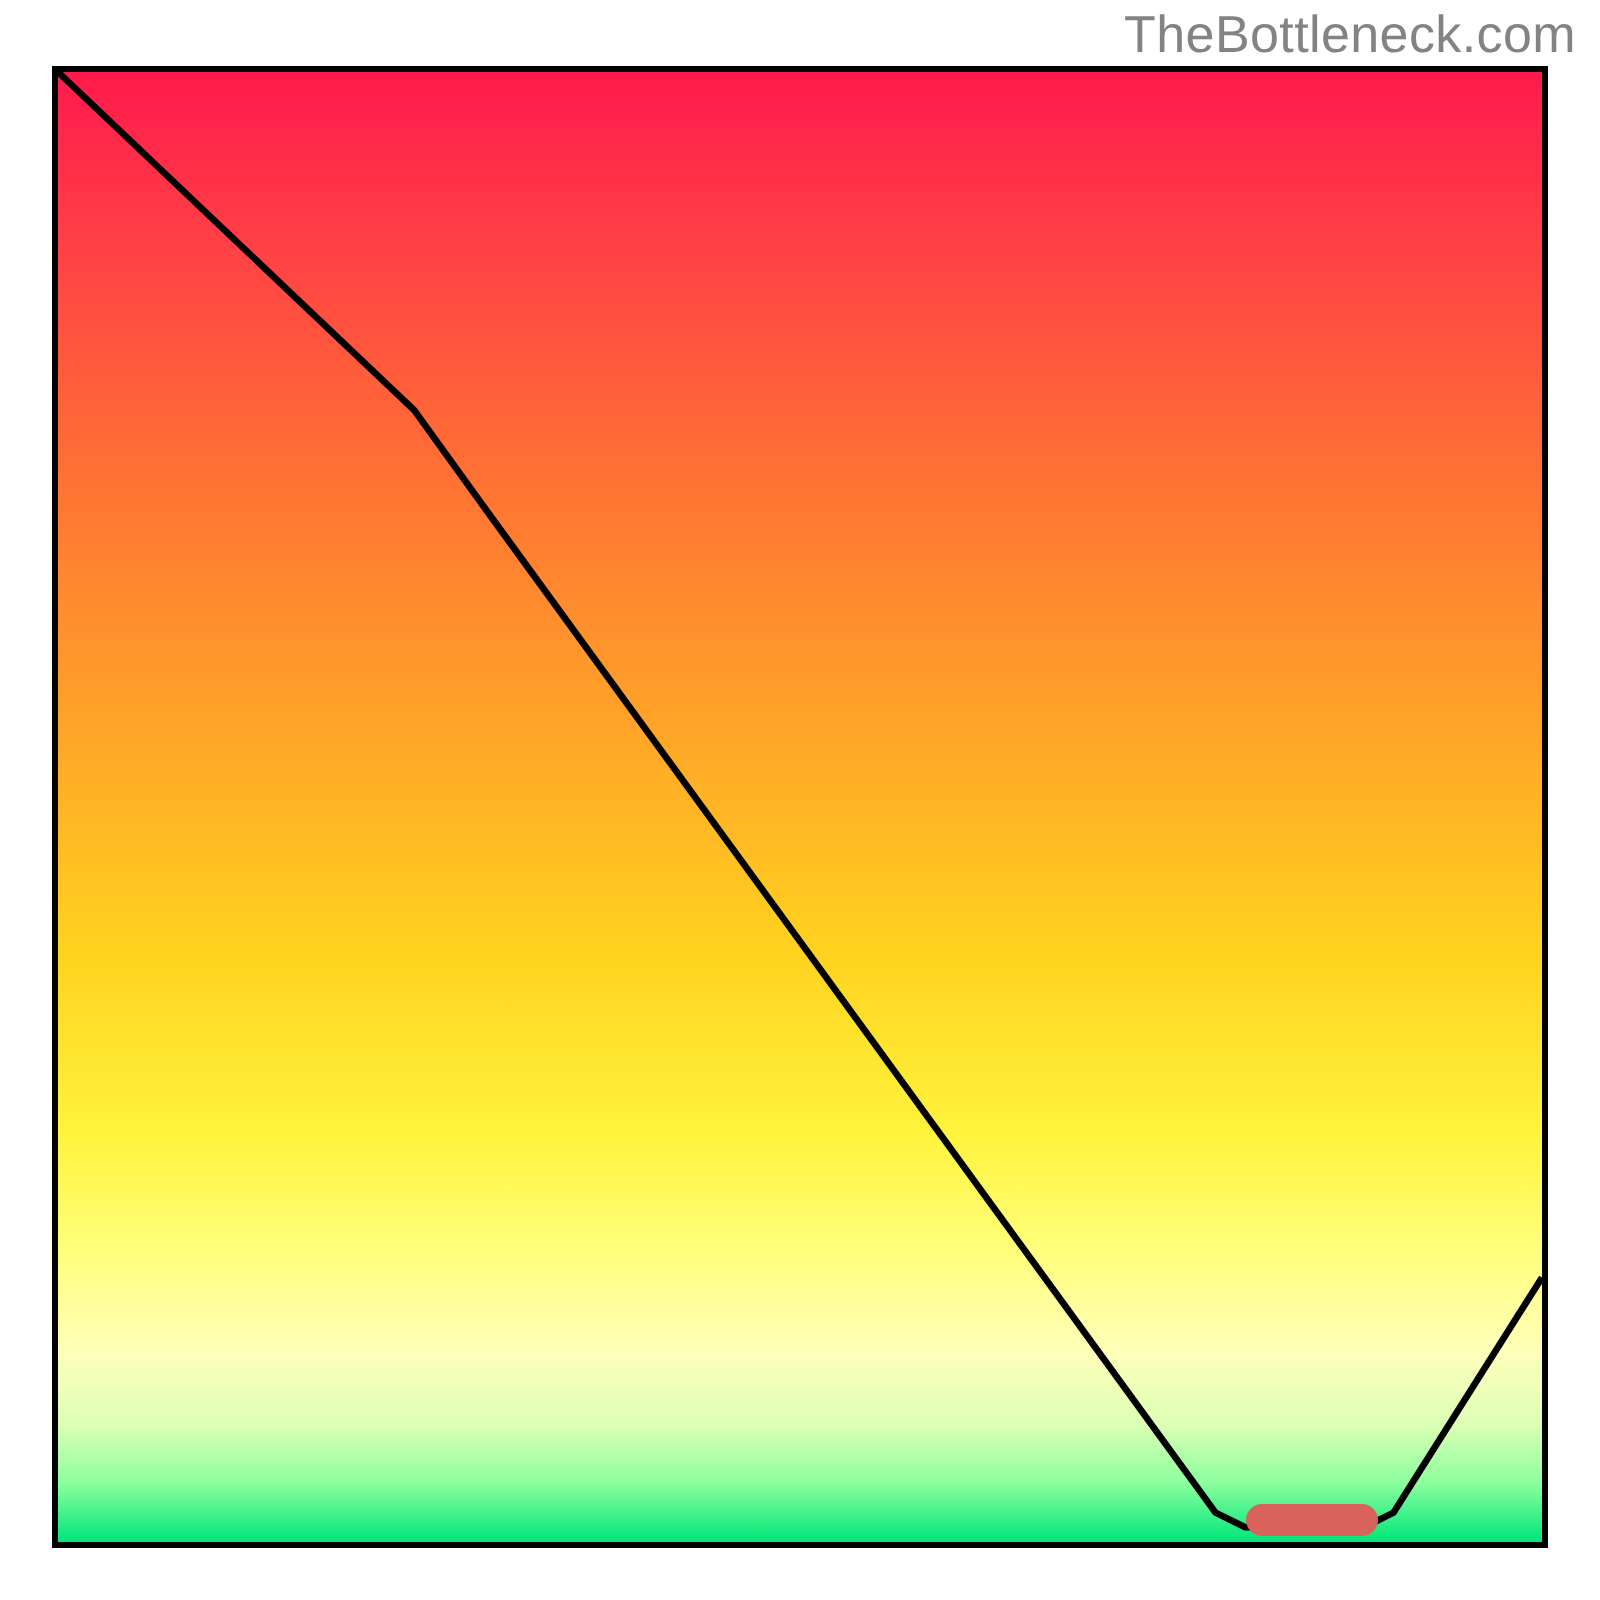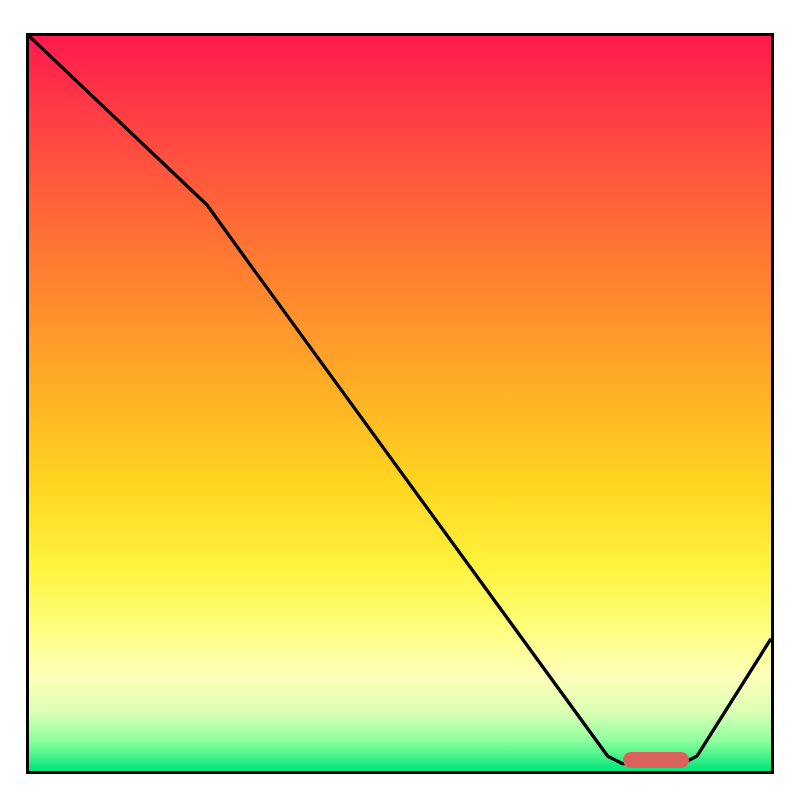--- a/index.html
+++ b/index.html
@@ -69,20 +69,21 @@
     background: #d9625c;
     border-radius: 9px;
     height: 16px;
   }
 </style>
 </head>
 <body>
 
 <div class="page">
 
+  <div class="watermark">TheBottleneck.com</div>
 
   <div class="plot-frame">
     <div class="plot-bg"></div>
 
     <svg class="curve-svg" viewBox="0 0 100 100" preserveAspectRatio="none">
       <polyline id="curve-poly" fill="none" stroke="#000000" stroke-width="0.45" stroke-linejoin="round" points="0,0 24,23 29,30 78,98 80,99 88,99 90,98 100,82"></polyline>
     </svg>
 
     <div class="marker" id="optimal-marker" style="left: 593.6px; width: 66.78px; top: 715.59px;"></div>
   </div>

